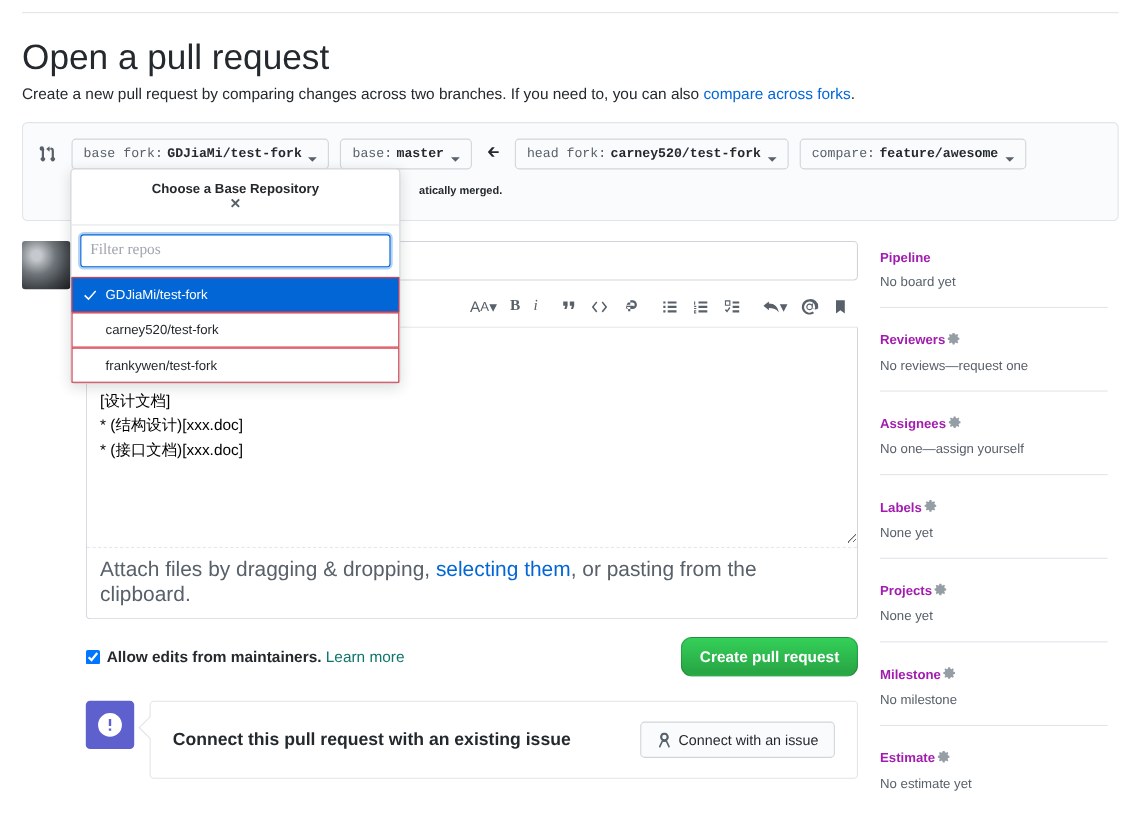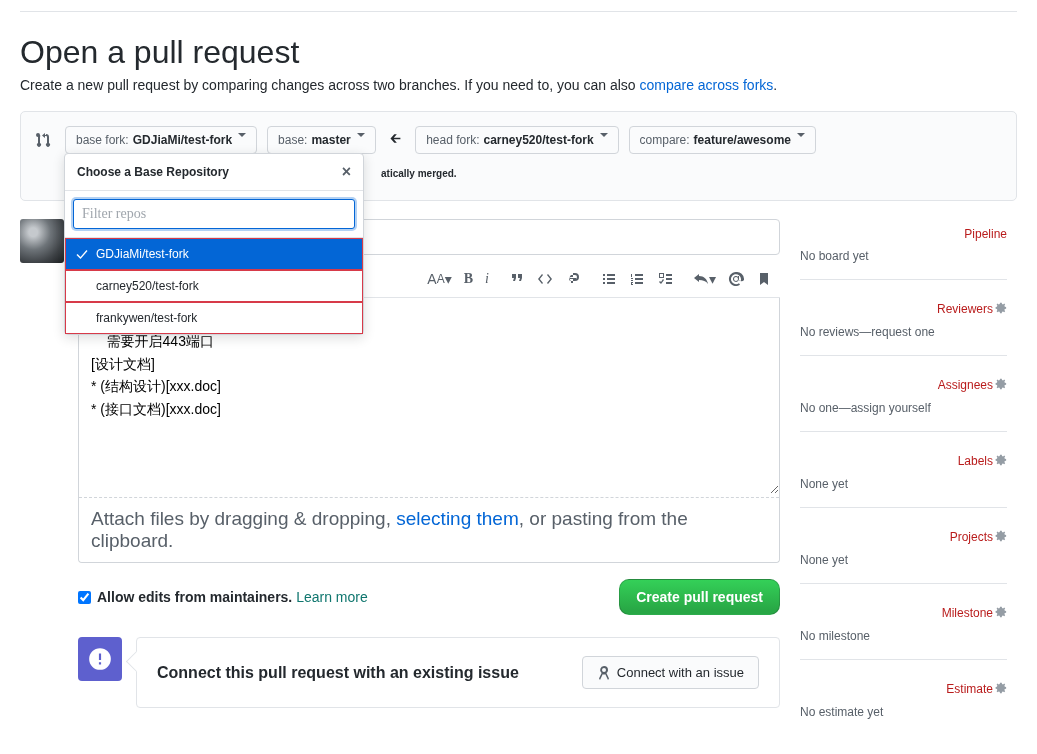--- a/index.html
+++ b/index.html
@@ -4,28 +4,28 @@
 <style>
 * { margin: 0; padding: 0; box-sizing: border-box; }
 body { font-family: -apple-system, BlinkMacSystemFont, "Segoe UI", Helvetica, Arial, sans-serif; font-size: 14px; color: #24292e; background: #fff; }
 .container { width: 1037px; height: 754px; padding: 0 20px; position: relative; }
 .topbar { height: 12px; border-bottom: 1px solid #e1e4e8; margin-bottom: 22px; }
 h1 { font-size: 32px; font-weight: 400; margin-bottom: 6px; }
 .subtitle { font-size: 14px; color: #24292e; margin-bottom: 18px; }
 .subtitle a { color: #0366d6; text-decoration: none; }
 .compare-bar { border: 1px solid #e1e4e8; border-radius: 5px; padding: 14px 14px 46px 14px; background: #fafbfc; display: flex; align-items: center; gap: 10px; flex-wrap: wrap; position: relative; }
 .compare-icon { width: 16px; height: 16px; color: #586069; margin-right: 4px; }
-.branch-btn { background: #fafbfc; border: 1px solid #d1d5da; border-radius: 4px; padding: 6px 10px; font-size: 12px; color: #586069; cursor: pointer; display: inline-flex; align-items: flex-start; gap: 4px; }
+.branch-btn { background: #fafbfc; border: 1px solid #d1d5da; border-radius: 4px; padding: 6px 10px; font-size: 12px; color: #586069; cursor: pointer; display: inline-flex; align-items: flex-end; gap: 4px; font-family: Liberation Mono, monospace; }
 .branch-btn b { color: #24292e; font-weight: 600; }
 .caret { width: 0; height: 0; border-left: 4px solid transparent; border-right: 4px solid transparent; border-top: 4px solid #586069; margin-left: 2px; }
 .arrow-left { font-size: 14px; color: #24292e; padding: 0 4px; }
 .merged-text { position: absolute; left: 360px; top: 56px; font-size: 10px; color: #24292e; font-weight: bold; }
 
 .dropdown { position: absolute; left: 64px; top: 153px; width: 300px; background: #fff; border: 1px solid #d1d5da; border-radius: 4px; box-shadow: 0 3px 12px rgba(27,31,35,.15); z-index: 10; }
-.dropdown-header { padding: 10px 12px; border-bottom: 1px solid #e1e4e8; font-size: 12px; font-weight: 600; color: #24292e; display: flex; justify-content: space-between; align-items: center; }
+.dropdown-header { padding: 10px 12px; border-bottom: 1px solid #e1e4e8; font-size: 12px; font-weight: 600; color: #24292e; display: flex; justify-content: space-between; align-items: center; flex-direction: column; }
 .dropdown-close { color: #586069; cursor: pointer; font-size: 16px; line-height: 1; }
 .dropdown-filter { padding: 8px; border-bottom: 1px solid #e1e4e8; }
 .dropdown-filter input { width: 100%; padding: 6px 8px; border: 1px solid #0366d6; border-radius: 3px; font-size: 14px; box-shadow: 0 0 0 2px rgba(3,102,214,.3); outline: none; font-family: Liberation Serif, serif; }
 .dropdown-filter input::placeholder { color: #a0a6ad; }
 .dropdown-list { }
 .dropdown-item { padding: 8px 12px 8px 30px; font-size: 12px; color: #24292e; cursor: pointer; position: relative; border-bottom: 1px solid #eaecef; }
 .dropdown-item:last-child { border-bottom: none; }
 .dropdown-item.selected { background: #0366d6; color: #fff; }
 .dropdown-item.selected .check { position: absolute; left: 10px; top: 9px; }
 .dropdown-item.boxed-red { border: 1.5px solid #d73a49; }
@@ -61,21 +61,21 @@
 .connect-box { display: flex; gap: 14px; margin-top: 22px; align-items: flex-start; }
 .connect-icon { width: 44px; height: 44px; background: #5e60ce; border-radius: 4px; display: flex; align-items: center; justify-content: center; color: #fff; flex-shrink: 0; }
 .connect-icon svg { width: 26px; height: 26px; fill: #fff; }
 .connect-card { flex: 1; border: 1px solid #e1e4e8; border-radius: 4px; padding: 18px 20px; display: flex; align-items: center; justify-content: space-between; position: relative; }
 .connect-card::before { content: ""; position: absolute; left: -8px; top: 16px; width: 14px; height: 14px; background: #fff; border-left: 1px solid #e1e4e8; border-bottom: 1px solid #e1e4e8; transform: rotate(45deg); }
 .connect-title { font-size: 16px; font-weight: 600; color: #24292e; }
 .connect-btn { border: 1px solid #d1d5da; background: #fafbfc; border-radius: 4px; padding: 8px 14px; font-size: 13px; color: #24292e; cursor: pointer; display: inline-flex; align-items: center; gap: 6px; }
 
 .sidebar { flex: 0 0 207px; }
 .side-section { padding: 8px 0 16px 0; border-bottom: 1px solid #e1e4e8; margin-bottom: 12px; }
-.side-header { display: flex; justify-content: flex-end; align-items: center; font-size: 12px; font-weight: 400; color: #b91c1c; margin-bottom: 8px; }
+.side-header { display: flex; justify-content: flex-start; align-items: center; font-size: 12px; font-weight: 700; color: #a21caf; margin-bottom: 8px; }
 .side-header .gear { color: #959da5; cursor: pointer; }
 .side-body { font-size: 12px; color: #586069; }
 .gear svg { width: 14px; height: 14px; fill: #959da5; }
 </style>
 </head>
 <body>
 
 <div class="container">
   <div class="topbar"></div>
 

